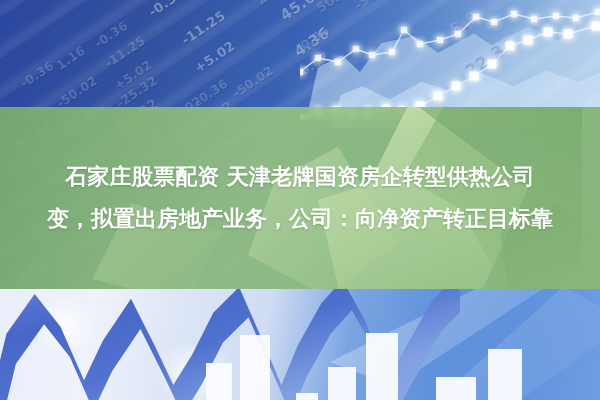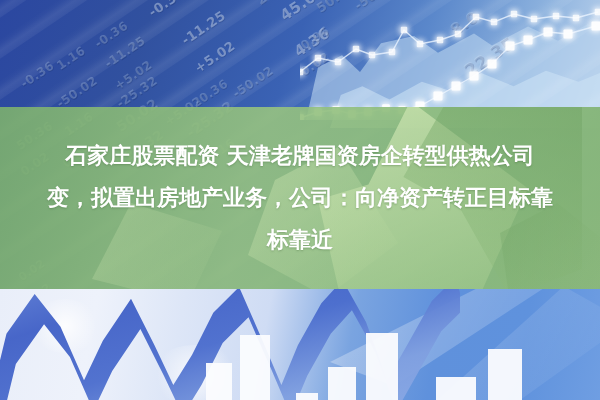--- a/index.html
+++ b/index.html
@@ -242,21 +242,20 @@
     <div class="shard" id="shard1"></div>
     <div class="shard" id="shard2"></div>
     <div class="shard" id="shard3"></div>
     <div class="shard" id="shard4"></div>
     <div class="shard" id="shard5"></div>
   </div>
 
   <div id="headline">
     <div class="hl-line">石家庄股票配资 天津老牌国资房企转型供热公司</div>
     <div class="hl-line">变，拟置出房地产业务，公司：向净资产转正目标靠</div>
-    <div class="hl-line">标靠近</div>
   </div>
 
   <div id="lower">
     <div class="lbeam" id="lbeam1"></div>
     <div class="lbeam" id="lbeam2"></div>
     <div class="glowspot" style="left:30px;top:10px;width:70px;height:54px;"></div>
     <div class="glowspot" style="left:150px;top:56px;width:90px;height:60px;"></div>
     <svg id="zigzag" viewBox="0 0 400 120" preserveAspectRatio="none">
         <defs>
           <linearGradient id="zg" x1="0" y1="0" x2="1" y2="1">

